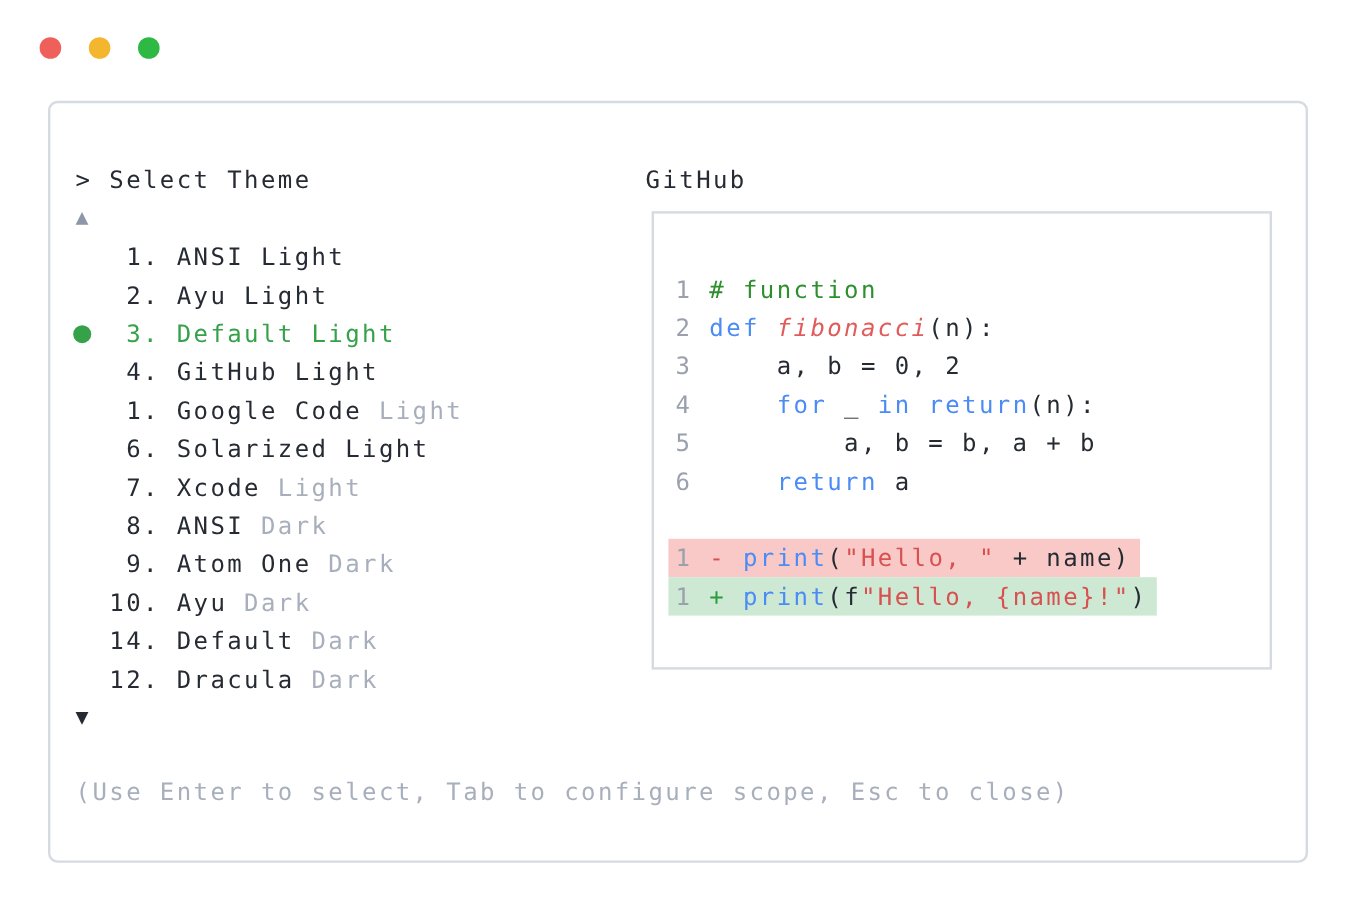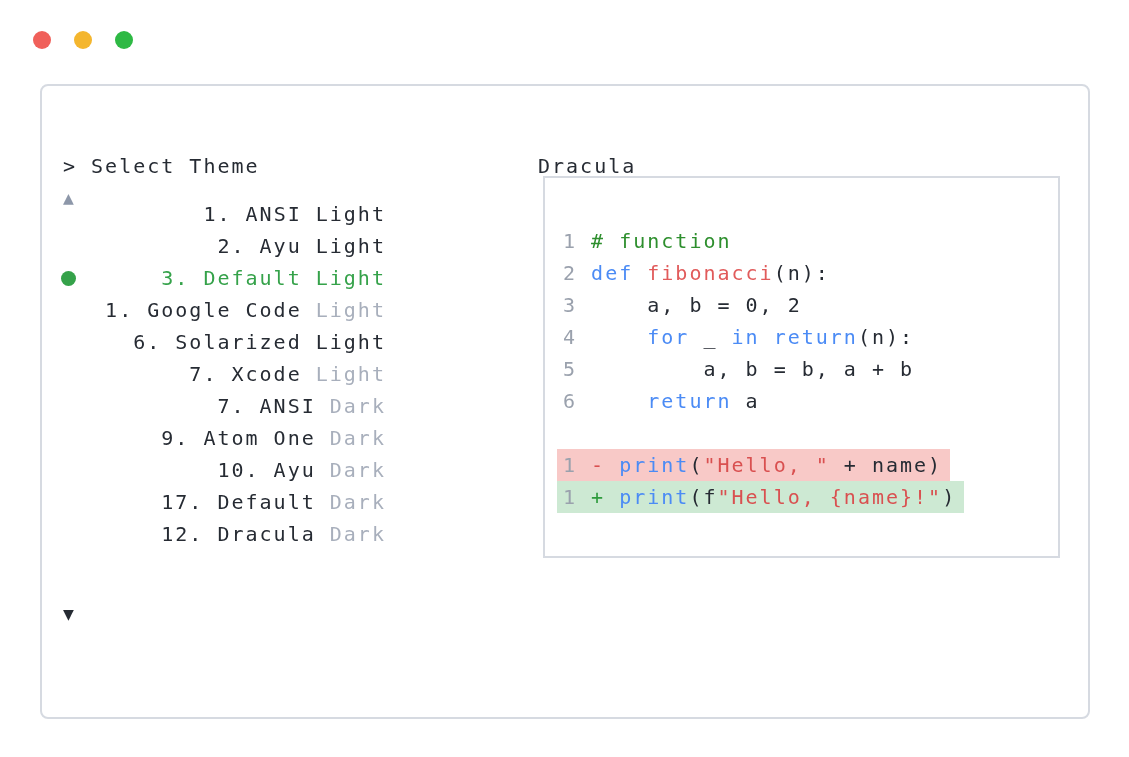--- a/index.html
+++ b/index.html
@@ -9,47 +9,47 @@
     font-size:20px;letter-spacing:2px;color:var(--textDark);
   }
   
   .traffic{position:absolute;left:33px;top:31px;display:flex;gap:23px;}
   .light{width:18px;height:18px;border-radius:50%;border:none;padding:0;cursor:default;}
   
   .panel{
     position:absolute;left:40px;top:84px;width:1046px;height:631px;
     border:2px solid var(--border);border-radius:8px;background:#ffffff;
   }
-  .row-abs{position:absolute;height:32px;line-height:32px;white-space:pre;margin-top:16px;}
+  .row-abs{position:absolute;height:32px;line-height:32px;white-space:pre;}
   .prompt{left:21px;top:48px;color:var(--textDark);}
   .scroll-up{left:21px;top:80px;color:var(--arrowGray);font-size:18px;cursor:pointer;}
   .scroll-down{left:21px;top:496px;color:var(--textDark);font-size:18px;cursor:pointer;}
   .hint{left:21px;top:558px;color:var(--textGray);}
   
   .list{position:absolute;left:21px;top:112px;}
-  .list-row{height:32px;line-height:32px;white-space:pre;position:relative;cursor:pointer;text-align:right;}
+  .list-row{height:32px;line-height:32px;white-space:pre;position:relative;cursor:pointer;}
   .sel-dot{
     position:absolute;left:-2px;top:50%;margin-top:-7.5px;
     width:15px;height:15px;border-radius:50%;background:var(--selectGreen);
   }
   .primary-text{color:var(--textDark);}
   .sel-text{color:var(--selectGreen);}
   .secondary-text{color:var(--textGray);}
   
   .preview-label{left:496px;top:48px;color:var(--textDark);}
   .preview-box{
     position:absolute;left:501px;top:90px;width:513px;height:378px;
     border:2px solid var(--border);background:#ffffff;
   }
   .code{position:absolute;left:18px;top:47px;}
   .code-row{height:32px;line-height:32px;white-space:pre;}
   .tk-ln{color:var(--lineNum);}
   .tk-pl{color:var(--textDark);}
   .tk-kw{color:var(--keywordBlue);}
-  .tk-fn{color:var(--funcRed);}
+  .tk-fn{color:var(--funcRed);font-style:italic;}
   .tk-str{color:var(--stringRed);}
   .tk-com{color:var(--commentGreen);}
   .tk-del-sign{color:var(--delSign);}
   .tk-add-sign{color:var(--addSign);}
   .hl{display:inline-block;height:32px;line-height:32px;padding:0 8px 0 6px;margin-left:-6px;}
   .hl-del{background:var(--delBg);}
   .hl-add{background:var(--addBg);}
 </style>
 </head>
 <body>
@@ -61,33 +61,35 @@
 </div>
 
 <div class="panel">
   <div class="row-abs prompt">&gt; Select Theme</div>
   <div class="row-abs scroll-up">▲</div>
 
   <div class="list">
       <div class="list-row"><span class="primary-text">   1. ANSI Light</span></div>
       <div class="list-row"><span class="primary-text">   2. Ayu Light</span></div>
       <div class="list-row"><span class="sel-dot"></span><span class="sel-text">   3. Default Light</span></div>
+      <div class="list-row"><span class="primary-text">   4. GitHub Light</span></div>
       <div class="list-row"><span class="primary-text">   1. Google Code</span><span class="secondary-text"> Light</span></div>
       <div class="list-row"><span class="primary-text">   6. Solarized Light</span></div>
       <div class="list-row"><span class="primary-text">   7. Xcode</span><span class="secondary-text"> Light</span></div>
-      <div class="list-row"><span class="primary-text">   7. ANSI</span><span class="secondary-text"> Dark</span></div>
+      <div class="list-row"><span class="primary-text">   8. ANSI</span><span class="secondary-text"> Dark</span></div>
       <div class="list-row"><span class="primary-text">   9. Atom One</span><span class="secondary-text"> Dark</span></div>
       <div class="list-row"><span class="primary-text">  10. Ayu</span><span class="secondary-text"> Dark</span></div>
-      <div class="list-row"><span class="primary-text">  17. Default</span><span class="secondary-text"> Dark</span></div>
+      <div class="list-row"><span class="primary-text">  14. Default</span><span class="secondary-text"> Dark</span></div>
       <div class="list-row"><span class="primary-text">  12. Dracula</span><span class="secondary-text"> Dark</span></div>
     </div>
 
   <div class="row-abs scroll-down">▼</div>
+  <div class="row-abs hint">(Use Enter to select, Tab to configure scope, Esc to close)</div>
 
-  <div class="row-abs preview-label">Dracula</div>
+  <div class="row-abs preview-label">GitHub</div>
   <div class="preview-box">
     <div class="code">
         <div class="code-row"><span class="tk-ln">1 </span><span class="tk-com"># function</span></div>
         <div class="code-row"><span class="tk-ln">2 </span><span class="tk-kw">def</span><span class="tk-pl"> </span><span class="tk-fn">fibonacci</span><span class="tk-pl">(n):</span></div>
         <div class="code-row"><span class="tk-ln">3 </span><span class="tk-pl">    a, b = 0, 2</span></div>
         <div class="code-row"><span class="tk-ln">4 </span><span class="tk-pl">    </span><span class="tk-kw">for</span><span class="tk-pl"> _ </span><span class="tk-kw">in</span><span class="tk-pl"> </span><span class="tk-kw">return</span><span class="tk-pl">(n):</span></div>
         <div class="code-row"><span class="tk-ln">5 </span><span class="tk-pl">        a, b = b, a + b</span></div>
         <div class="code-row"><span class="tk-ln">6 </span><span class="tk-pl">    </span><span class="tk-kw">return</span><span class="tk-pl"> a</span></div>
         <div class="code-row"></div>
         <div class="code-row"><span class="hl hl-del"><span class="tk-ln">1 </span><span class="tk-del-sign">- </span><span class="tk-kw">print</span><span class="tk-pl">(</span><span class="tk-str">"Hello, "</span><span class="tk-pl"> + name)</span></span></div>

